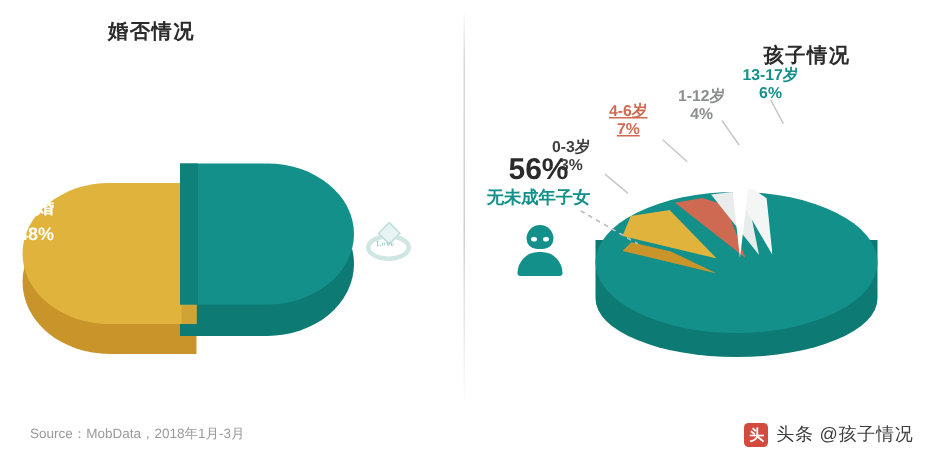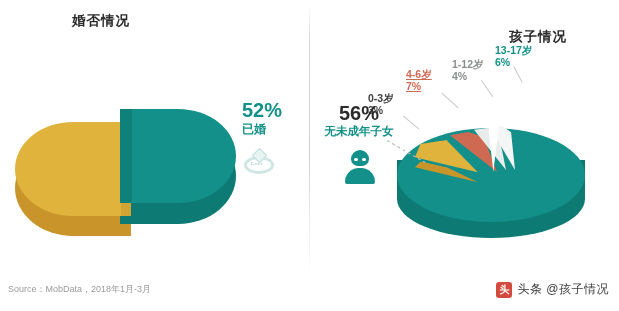--- a/index.html
+++ b/index.html
@@ -124,21 +124,21 @@
     background:#f4f6f6;
     clip-path:polygon(100% 100%, 10% 2%, 54% 0%, 86% 14%);
   }
 
   .cutout{
     position:absolute;left:176px;top:126px;width:16px;height:46px;
     background:#ffffff;
     clip-path:polygon(52% 100%, 20% 0%, 86% 0%);
   }
 
-  .callout{position:absolute;text-align:left;white-space:nowrap;font-weight:bold;}
+  .callout{position:absolute;text-align:center;white-space:nowrap;font-weight:bold;}
   .callout .nm{display:block;font-size:10.5px;line-height:1.15;}
   .callout .vl{display:block;font-size:10.5px;line-height:1.25;}
 
   #co-0{left:59px;top:92px;color:#404040;}
   #co-1{left:97px;top:68px;color:#cf6a52;text-decoration:underline;}
   #co-2{left:143px;top:58px;color:#8a8f8e;}
   #co-3{left:186px;top:44px;color:#129089;}
 
   .lead{position:absolute;background:#c7c7c7;height:1px;}
   #ld-0{left:92px;top:122px;width:20px;transform:rotate(40deg);}
@@ -169,21 +169,21 @@
     border-radius:14px 14px 2px 2px;
   }
   .dash-line{
     position:absolute;left:78px;top:140px;width:44px;height:1px;
     background:repeating-linear-gradient(to right,#bdbdbd 0 3px,transparent 3px 6px);
     transform:rotate(30deg);transform-origin:left center;
   }
 
   
   .source{
-    position:absolute;left:8px;top:283px;font-size:9px;color:#9a9a9a;text-align:right;
+    position:absolute;left:20px;top:283px;font-size:9px;color:#9a9a9a;text-align:right;
   }
   .watermark{
     position:absolute;right:10px;top:281px;display:flex;align-items:center;gap:5px;
   }
   .wm-badge{
     width:16px;height:16px;border-radius:3px;background:#d24b3e;color:#fff;
     font-size:10px;font-weight:bold;display:flex;align-items:center;justify-content:center;
   }
   .wm-text{font-size:12px;color:#3c3c3c;letter-spacing:.5px;}
 </style>
@@ -196,25 +196,25 @@
 
   <div class="panel-title" id="title-left">婚否情况</div>
   <div class="panel-title" id="title-right">孩子情况</div>
 
   <div class="l-wrap">
     <div class="gold-side"></div>
     <div class="teal-side"></div>
     <div class="gold-top"></div>
     <div class="teal-top"></div>
 
-
-    <div class="lbl-married">
-      <span class="big">52%</span>
-      <span class="sub">已婚</span>
-    </div>
+    <div class="lbl-unmarried">
+      <span>未婚</span>
+      <span class="pct">48%</span>
+    </div>
+
 
     <div class="ring">
       <div class="band"></div>
       <div class="stone"></div>
       <div class="word">Love</div>
     </div>
   </div>
 
   <div class="r-wrap">
     <div class="rteal-side"></div>

